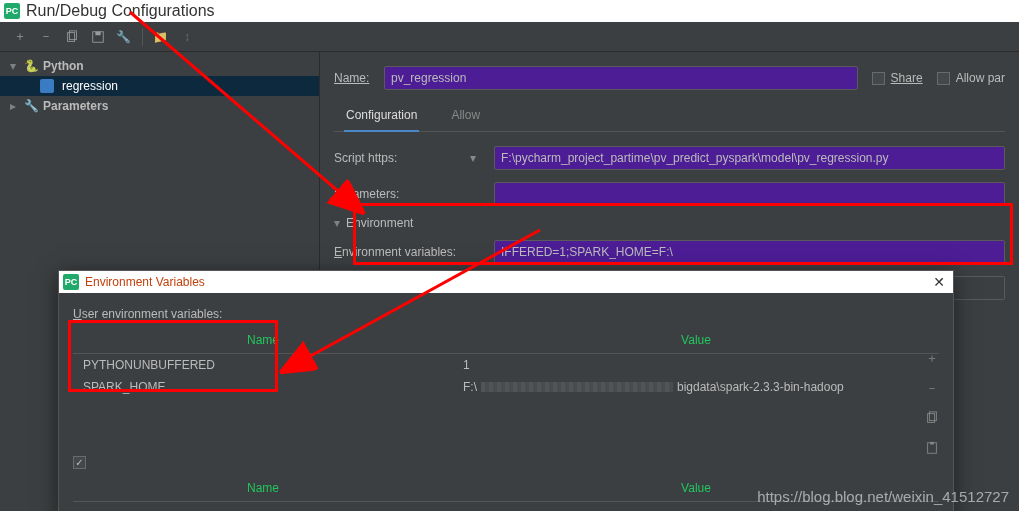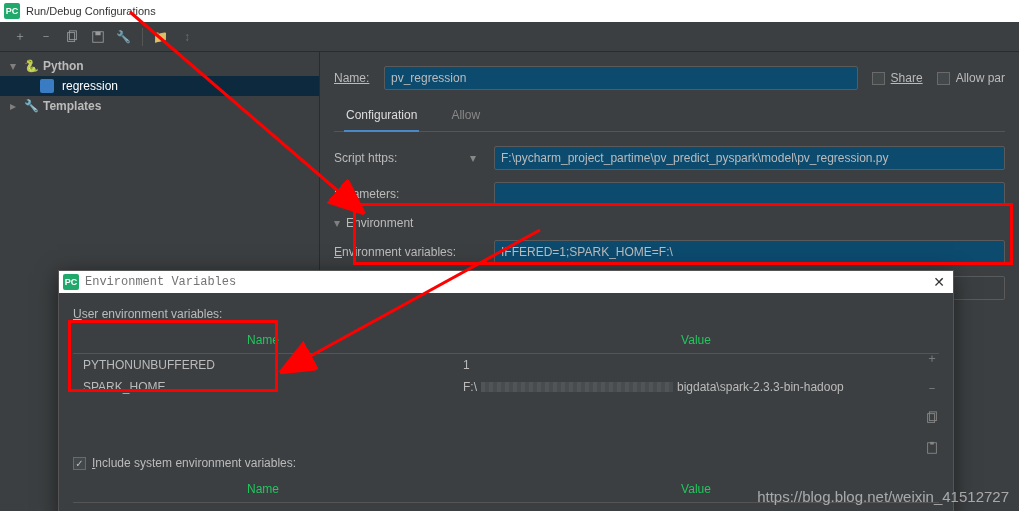--- a/index.html
+++ b/index.html
@@ -1,60 +1,60 @@
 <!DOCTYPE html>
 <html><head>
 <meta charset="utf-8">
 <style>
 * { margin: 0; padding: 0; box-sizing: border-box; font-family: "Segoe UI", Arial, sans-serif; }
 body { background: #3c3f41; color: #bbbbbb; font-size: 12px; width: 1019px; height: 511px; overflow: hidden; position: relative; }
 
 .title-bar { background: #fff; height: 22px; display: flex; align-items: center; padding: 0 4px; gap: 6px; }
 .title-bar .icon-pc { width: 16px; height: 16px; background: #21a96c; color: #fff; font-size: 9px; font-weight: bold; display: flex; align-items: center; justify-content: center; border-radius: 2px; }
-.title-bar .title { color: #333; font-size: 11px; }
+.title-bar .title { color: #333; font-size: 16px; }
 
 .toolbar { height: 30px; padding: 0 12px; display: flex; align-items: center; gap: 10px; background: #3c3f41; border-bottom: 1px solid #2b2b2b; }
 .tool-icon { width: 16px; height: 16px; display: flex; align-items: center; justify-content: center; color: #afb1b3; opacity: 0.8; }
 .tool-sep { width: 1px; height: 18px; background: #555; }
 
 .main { display: flex; height: calc(100% - 52px); }
 .sidebar { width: 320px; background: #3c3f41; border-right: 1px solid #2b2b2b; padding-top: 4px; }
 .tree-item { padding: 3px 10px; display: flex; align-items: center; gap: 4px; }
 .tree-item.sel { background: #0d293e; }
 .chev { width: 10px; display: inline-block; color: #808080; }
 .py-icon { color: #f0c040; }
 .node-label { color: #bbbbbb; }
 .tree-item.sel .node-label { color: #fff; }
 
 .content { flex: 1; padding: 12px 14px; position: relative; }
 .field-row { display: flex; align-items: center; margin-bottom: 8px; min-height: 28px; }
 .field-label { width: 160px; color: #bbbbbb; }
 .underline { text-decoration: underline; }
-.input-box { flex: 1; background: #0c4a6e; border: 1px solid #5a5a5a; height: 24px; padding: 0 6px; color: #bbbbbb; display: flex; align-items: center; border-radius: 2px; }
+.input-box { flex: 1; background: #4c1d95; border: 1px solid #5a5a5a; height: 24px; padding: 0 6px; color: #bbbbbb; display: flex; align-items: center; border-radius: 2px; }
 .input-grow { flex: 1; }
 .share-row { display: flex; align-items: center; gap: 6px; margin-left: 14px; }
 .chk { width: 13px; height: 13px; border: 1px solid #6a6a6a; background: #43494a; display: inline-block; }
 
 .tabs { display: flex; gap: 30px; border-bottom: 1px solid #555; margin: 6px 0 12px 0; padding: 0 10px; }
 .tab { padding: 8px 2px; color: #888; cursor: pointer; }
 .tab.active { color: #ddd; border-bottom: 2px solid #4a88c7; margin-bottom: -1px; }
 
 .section-head { display: flex; align-items: center; gap: 6px; margin: 6px 0 8px 0; color: #bbbbbb; font-weight: 500; }
 
 
 .redbox { position: absolute; border: 3px solid #ff0000; pointer-events: none; z-index: 50; }
 .redbox.a { left: 353px; top: 203px; width: 660px; height: 62px; }
 .redbox.b { left: 68px; top: 320px; width: 210px; height: 72px; }
 .arrow { position: absolute; stroke: #ff0000; fill: #ff0000; z-index: 51; pointer-events: none; }
 
 
 .dialog { position: absolute; left: 58px; top: 270px; width: 896px; background: #3c3f41; border: 1px solid #555; z-index: 40; box-shadow: 0 4px 20px rgba(0,0,0,0.5); }
 .dialog-title { background: #fff; height: 22px; display: flex; align-items: center; padding: 0 4px; gap: 6px; }
 .dialog-title .icon-pc { width: 16px; height: 16px; background: #21a96c; color: #fff; font-size: 9px; font-weight: bold; display: flex; align-items: center; justify-content: center; border-radius: 2px; }
-.dialog-title .t { color: #737373; flex: 1; font-family: Liberation Mono, monospace; }
+.dialog-title .t { color: #c2410c; flex: 1; }
 .dialog-close { width: 20px; text-align: center; color: #333; font-size: 14px; }
 .dialog-body { padding: 14px 14px; }
 .table-head { display: flex; background: #3c3f41; border-bottom: 1px solid #555; margin-top: 6px; }
 .th { padding: 6px 0; text-align: center; color: #22c55e; }
 .th.name { width: 380px; }
 .th.val { flex: 1; }
 .tbody { background: #3c3f41; }
 .tr { display: flex; padding: 4px 0; }
 .td-name { width: 380px; padding-left: 10px; color: #bbbbbb; }
 .td-val { flex: 1; padding-left: 10px; color: #bbbbbb; }
@@ -108,21 +108,21 @@
       <span class="py-icon">🐍</span>
       <span class="node-label" style="font-weight:bold">Python</span>
     </div>
     <div class="tree-item sel" style="padding-left: 40px;">
       <span style="width:14px;height:14px;background:#3a7cc4;border-radius:2px;display:inline-block;margin-right:4px"></span>
       <span class="node-label">regression</span>
     </div>
     <div class="tree-item">
       <span class="chev">▸</span>
       <span style="color:#afb1b3">🔧</span>
-      <span class="node-label" style="font-weight:bold">Templates</span>
+      <span class="node-label" style="font-weight:bold">Parameters</span>
     </div>
   </div>
 
   <div class="content">
     <div class="field-row">
       <div class="field-label" style="width:50px"><span class="underline">Name:</span></div>
       <div class="input-box input-grow">
           <span>pv_regression</span>
         </div>
       <div class="share-row">
@@ -218,21 +218,20 @@
       <div class="side-btn">
           <svg class="glyph" viewBox="0 0 16 16">
             <rect x="3" y="2" width="10" height="12" fill="none" stroke="#888"></rect>
             <rect x="6" y="1" width="4" height="3" fill="#888"></rect>
           </svg>
         </div>
     </div>
 
     <div class="inc-row">
       <span class="chk checked"></span>
-      <span><span class="underline">I</span>nclude system environment variables:</span>
     </div>
     <div class="table-head">
       <div class="th name">Name</div>
       <div class="th val">Value</div>
     </div>
   </div>
 </div>
 
 <div class="redbox a"></div>
 <div class="redbox b"></div>

